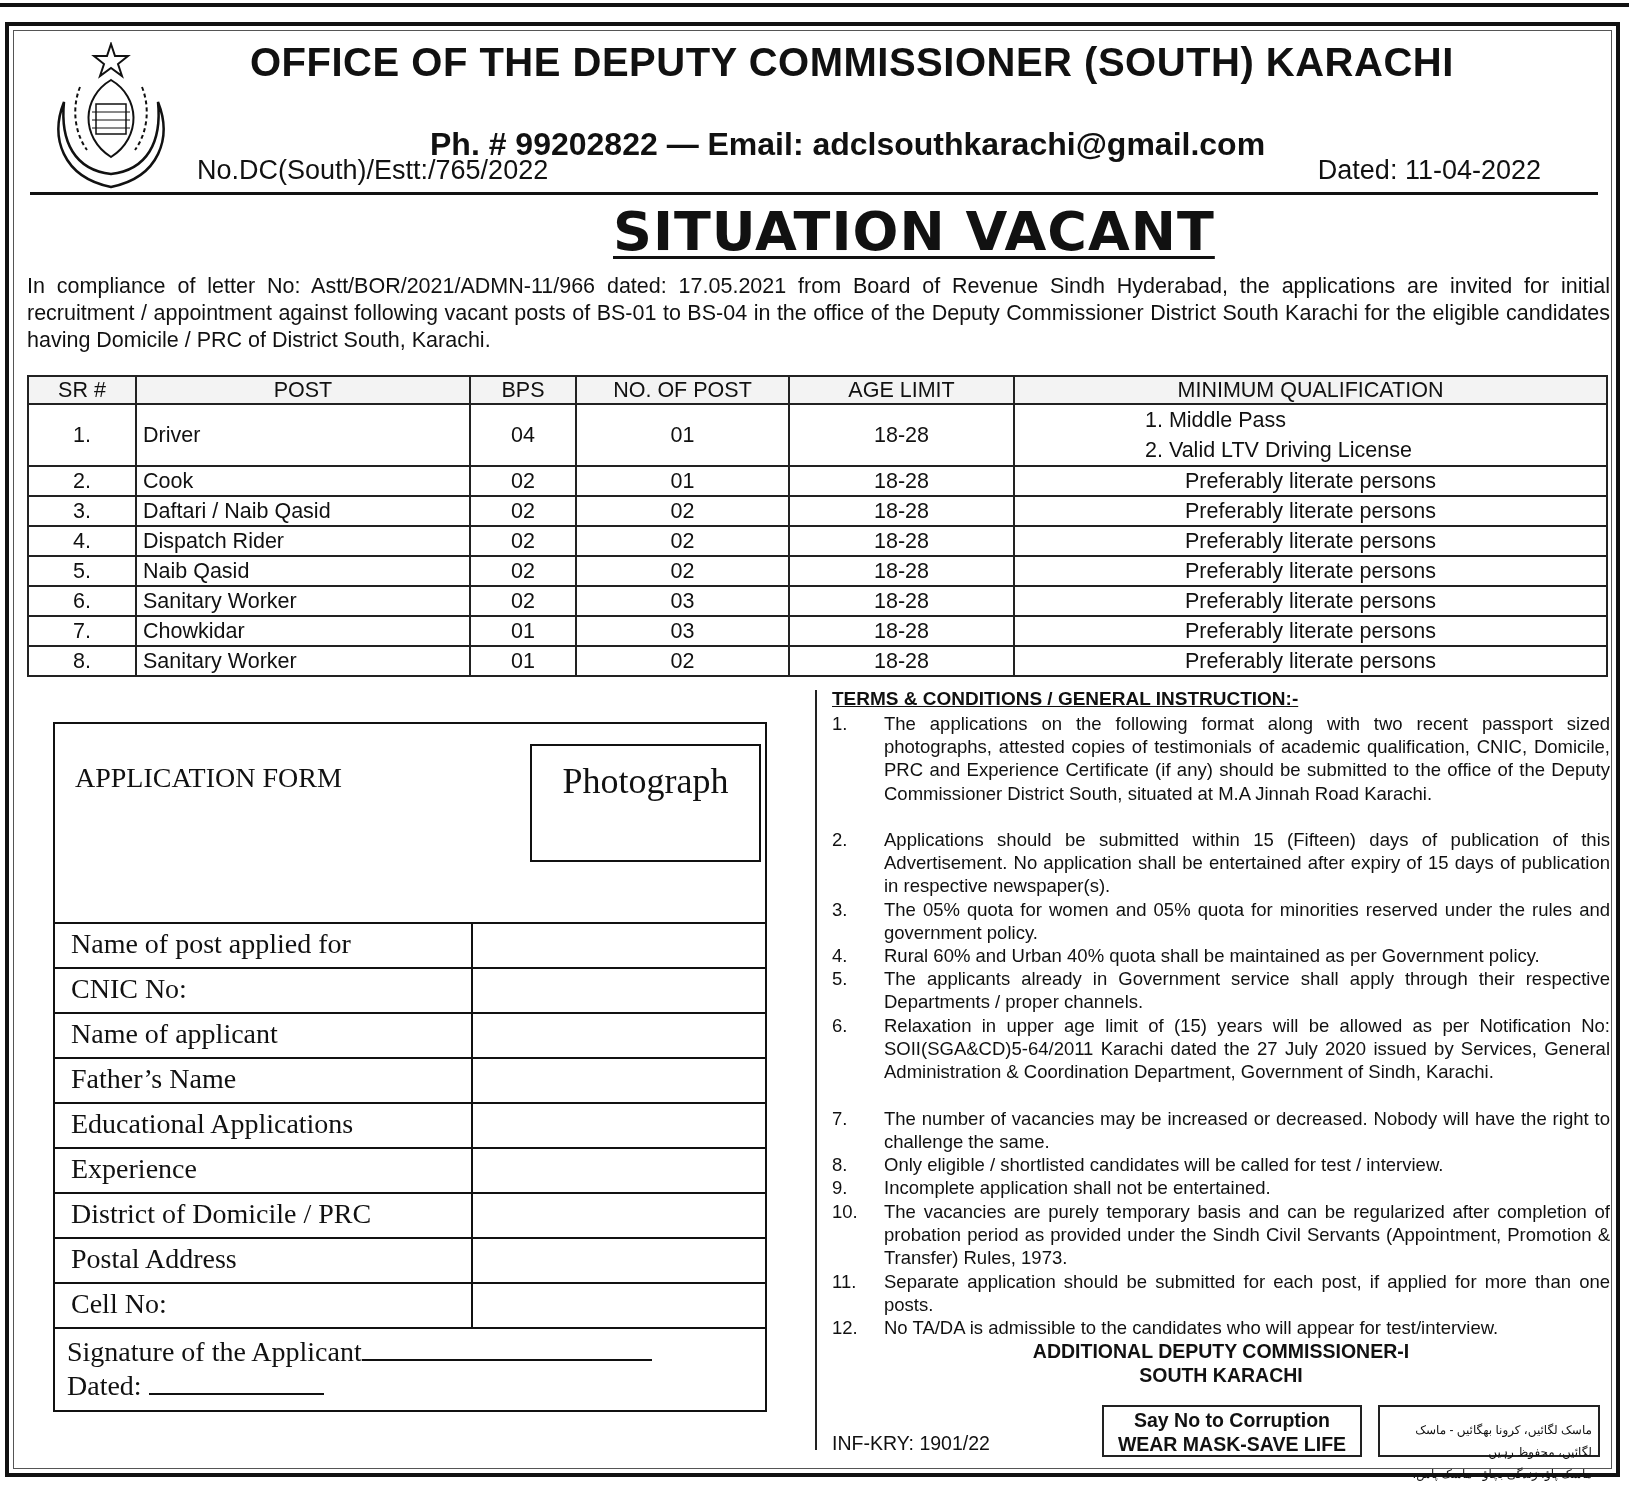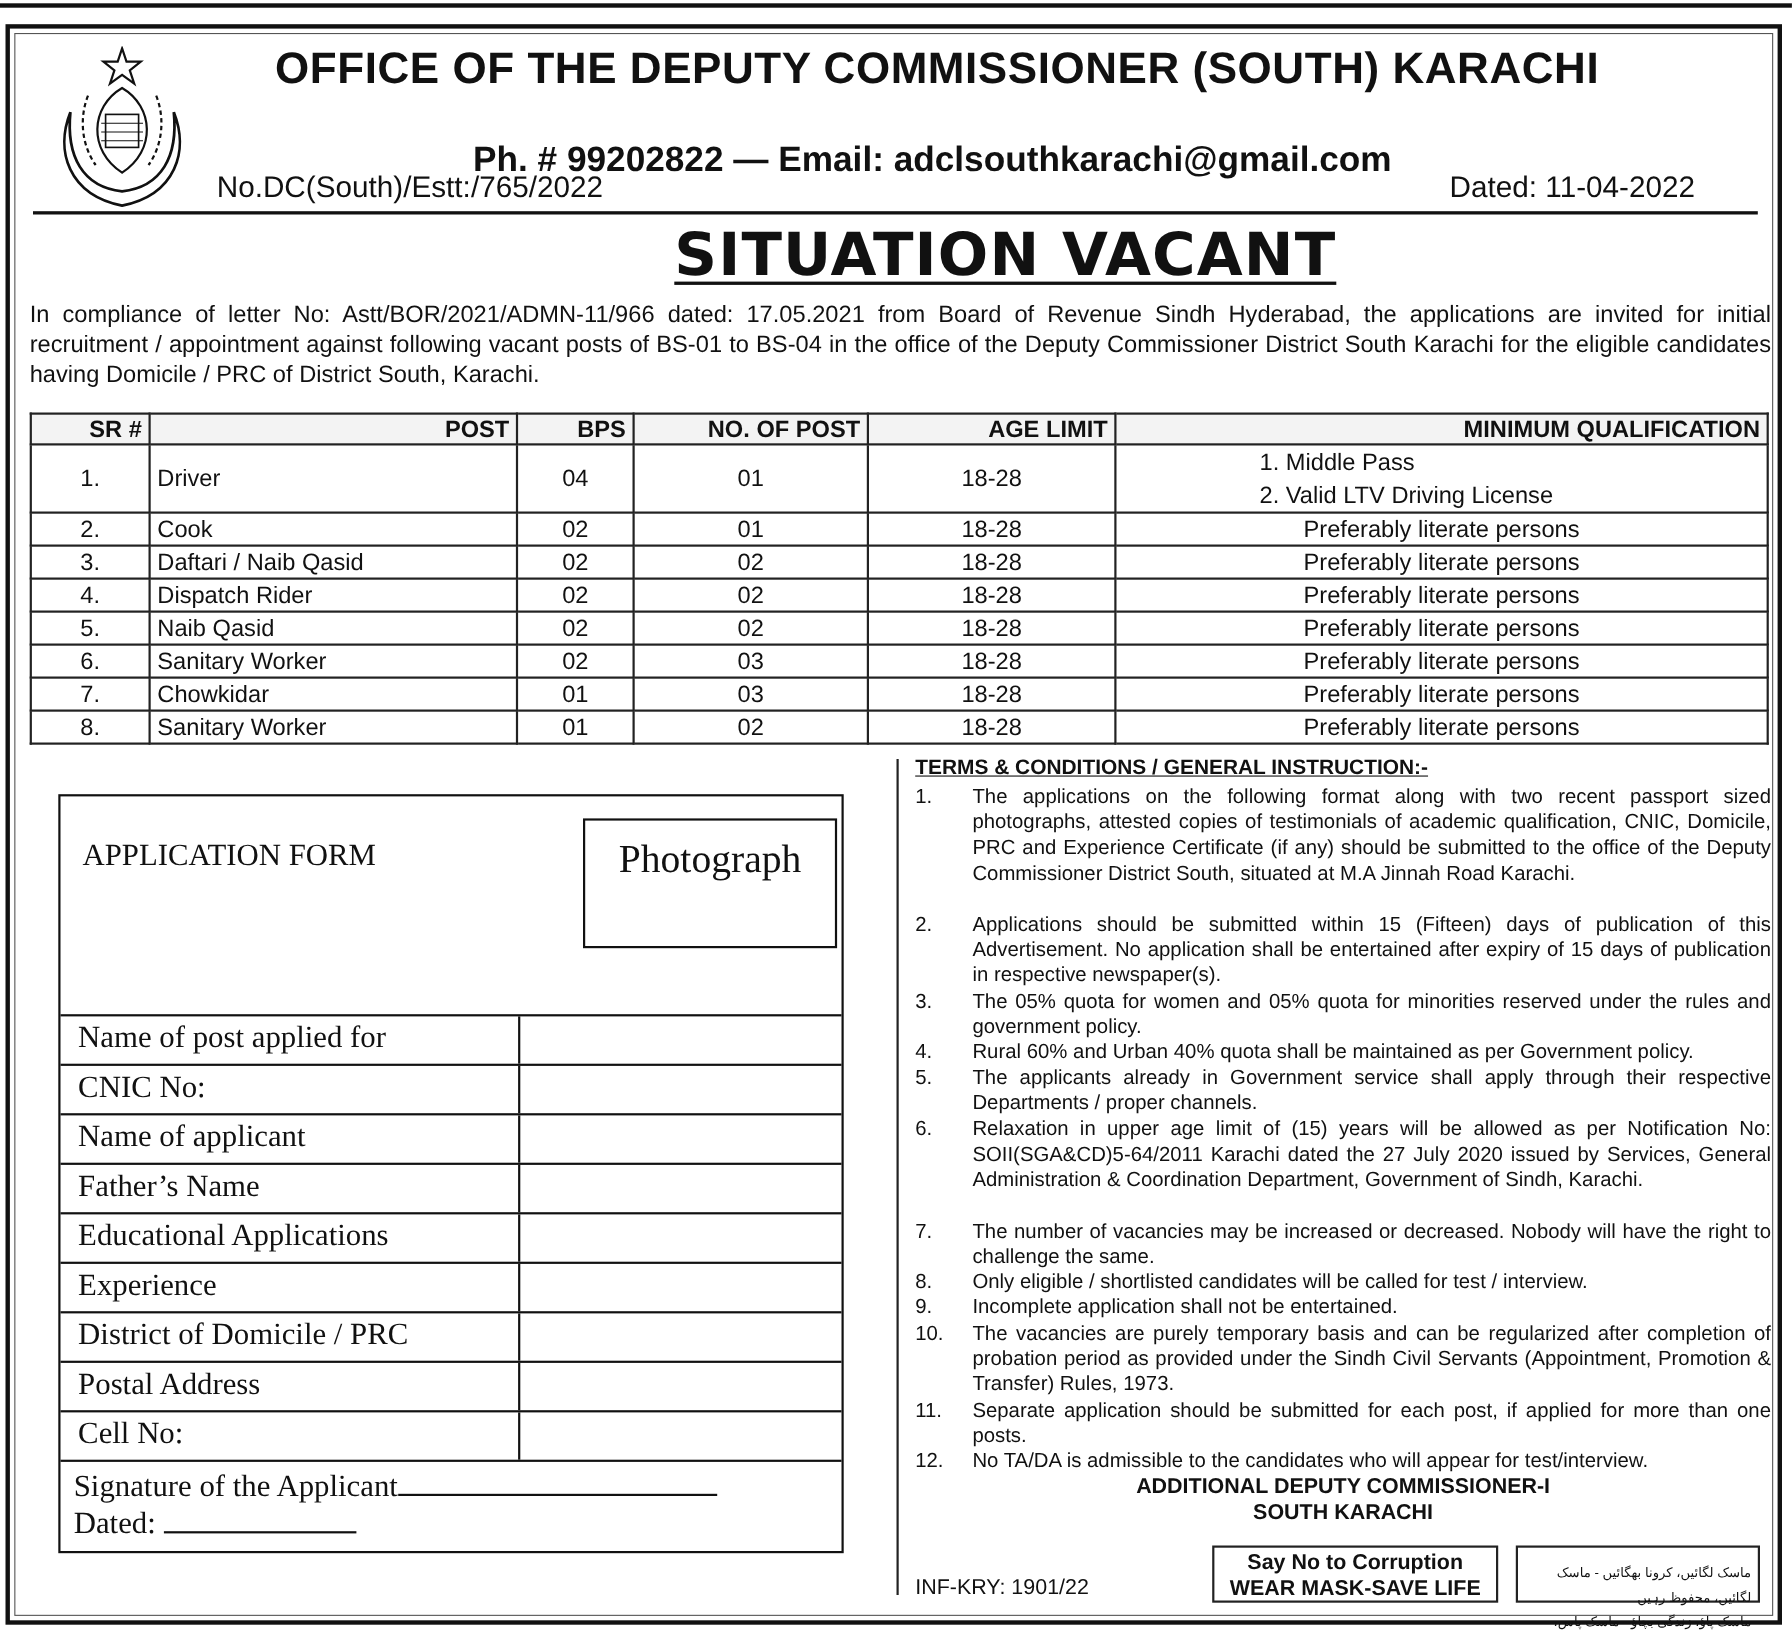--- a/index.html
+++ b/index.html
@@ -10,21 +10,21 @@
   .logo{position:absolute;left:42px;top:42px;width:138px;height:150px;}
   .title{position:absolute;left:250px;top:40px;font-weight:bold;font-size:40px;letter-spacing:0.5px;white-space:nowrap;}
   .contact{position:absolute;left:430px;top:90px;font-weight:bold;font-size:32px;white-space:nowrap;margin-top:36px;}
   .ref{position:absolute;left:197px;top:155px;font-size:27px;}
   .dated{position:absolute;right:88px;top:155px;font-size:27px;margin-left:24px;}
   .hr{position:absolute;left:30px;top:192px;width:1568px;height:3px;background:#111;}
   .heading{position:absolute;left:613px;top:200px;font-family:"DejaVu Sans",sans-serif;font-weight:bold;font-size:54px;text-decoration:underline;text-decoration-thickness:3px;text-underline-offset:6px;letter-spacing:1px;white-space:nowrap;}
   .intro{position:absolute;left:27px;top:273px;width:1583px;font-size:21.5px;line-height:27px;text-align:justify;text-align-last:left;}
   table.posts{position:absolute;left:27px;top:375px;width:1581px;border-collapse:collapse;font-size:21.5px;}
   table.posts th,table.posts td{border:2px solid #222;padding:0 6px;height:28px;}
-  table.posts th{font-weight:bold;background:#f3f3f3;height:26px;text-align:right;}
+  table.posts th{font-weight:normal;background:#f3f3f3;height:26px;}
   table.posts td.c{text-align:center;}
   table.posts td.l{text-align:left;}
   table.posts tr.tall td{height:58px;}
   .qual-line{line-height:30px;}
   .terms-col{position:absolute;left:815px;top:690px;width:2px;height:760px;background:#222;}
   .terms-head{position:absolute;left:832px;top:688px;font-weight:bold;font-size:19px;text-decoration:underline;}
   .term{position:absolute;left:832px;width:778px;display:flex;font-size:18.5px;line-height:23.2px;}
   .term .num{width:52px;flex:none;}
   .term .txt{flex:1;text-align:justify;text-align-last:left;}
   .signoff{position:absolute;left:832px;width:778px;text-align:center;font-weight:bold;font-size:19.5px;}

